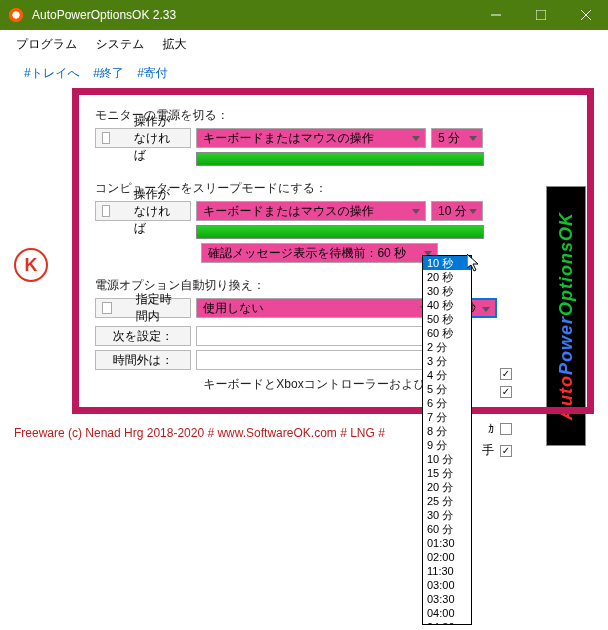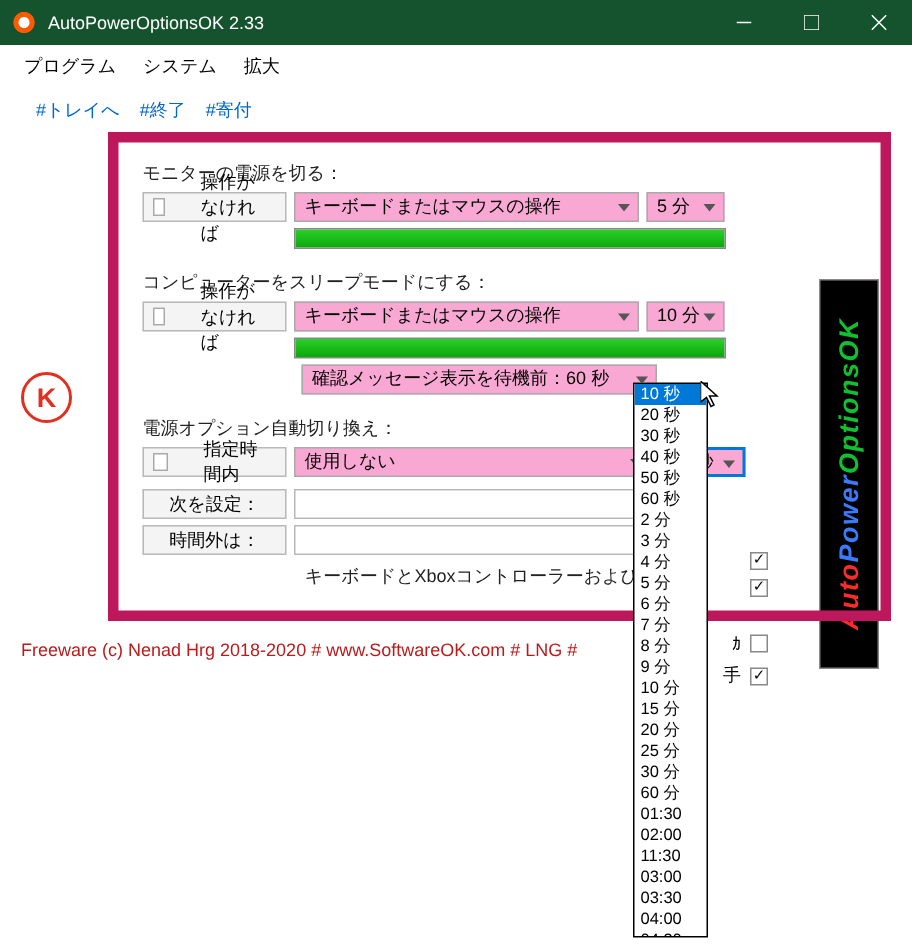--- a/index.html
+++ b/index.html
@@ -1,38 +1,38 @@
 <!DOCTYPE html>
 <html><head>
 <meta charset="utf-8">
 <style>
 *{box-sizing:border-box;margin:0;padding:0;font-family:"Meiryo UI","Yu Gothic UI",sans-serif;font-size:12px}
 body{background:#fff;width:608px;height:630px;overflow:hidden}
-.titlebar{background:#14532d;color:#fff;height:30px;display:flex;align-items:center;padding:0}
+.titlebar{background:#4d7c0f;color:#fff;height:30px;display:flex;align-items:center;padding:0}
 .titlebar .icon{width:16px;height:16px;margin:0 8px;background:radial-gradient(circle,#fff 30%,#ff5a00 35%,#ff5a00 60%,transparent 65%);border-radius:50%}
 .titlebar .title{flex:1;font-size:12px}
 .titlebar .wbtn{width:45px;height:30px;display:flex;align-items:center;justify-content:center;color:#fff}
 .titlebar .wbtn svg{width:10px;height:10px;stroke:#fff;stroke-width:1;fill:none}
 .menubar{display:flex;gap:2px;padding:4px 8px;border-bottom:0}
 .menubar span{padding:2px 8px}
 .linkbar{text-align:left;padding:6px 14px}
 .linkbar span{color:#0066cc;margin-left:10px}
 .content{position:relative;padding:0 14px}
 .panel{border:7px solid #be185d;margin-left:58px;padding:12px 16px 14px;position:relative}
 .bigicon{position:absolute;left:14px;top:160px;width:34px;height:34px;border:2px solid #e03020;border-radius:50%;display:flex;align-items:center;justify-content:center;color:#e03020;font-weight:bold;font-size:18px}
 .brand{position:absolute;right:22px;top:98px;width:40px;height:260px;background:#000;display:flex;align-items:center;justify-content:center;border:1px solid #888}
 .brand span{writing-mode:vertical-rl;transform:rotate(180deg);font-weight:bold;font-style:italic;font-size:18px;letter-spacing:1px}
 .brand .a{color:#ff2a2a}.brand .b{color:#3a7aff}.brand .c{color:#10c030}
 .section{margin-bottom:14px}
 .section-label{color:#222;margin-bottom:4px}
 .row{display:flex;align-items:center;gap:5px;margin-bottom:4px}
 .field{border:1px solid #b8b8b8;background:#f4f4f4;height:20px;display:flex;align-items:center;padding:0 6px}
 .field.label{width:96px;justify-content:flex-end;padding-right:8px}
 .field.label::before{content:"";display:inline-block;width:10px;height:10px;border:1px solid #aaa;margin-right:24px;background:#fff}
-.select{border:1px solid #a9a9a9;background:#f9a8d4;height:20px;display:flex;padding:0 4px 0 6px;position:relative}
+.select{border:1px solid #a9a9a9;background:#ec4899;height:20px;display:flex;align-items:center;padding:0 4px 0 6px;position:relative}
 .select::after{content:"";position:absolute;right:5px;top:7px;border-left:4px solid transparent;border-right:4px solid transparent;border-top:5px solid #555}
 .select.main{width:230px}
 .select.small{width:52px}
 .select.mid{width:238px}
 .select.tiny{width:58px}
 .greenbar{height:14px;background:linear-gradient(#2ad02a,#0aa80a);border:1px solid #888;margin-left:101px;width:288px}
 .check{width:12px;height:12px;border:1px solid #888;display:inline-flex;align-items:center;justify-content:center;font-size:10px;line-height:1}
 .footer-note{text-align:center;margin-top:6px;color:#222}
 .status{padding:12px 14px;color:#b91c1c}
 .dropdown{position:absolute;left:422px;top:255px;width:50px;border:1px solid #000;background:#fff;z-index:100;max-height:370px;overflow:hidden}

